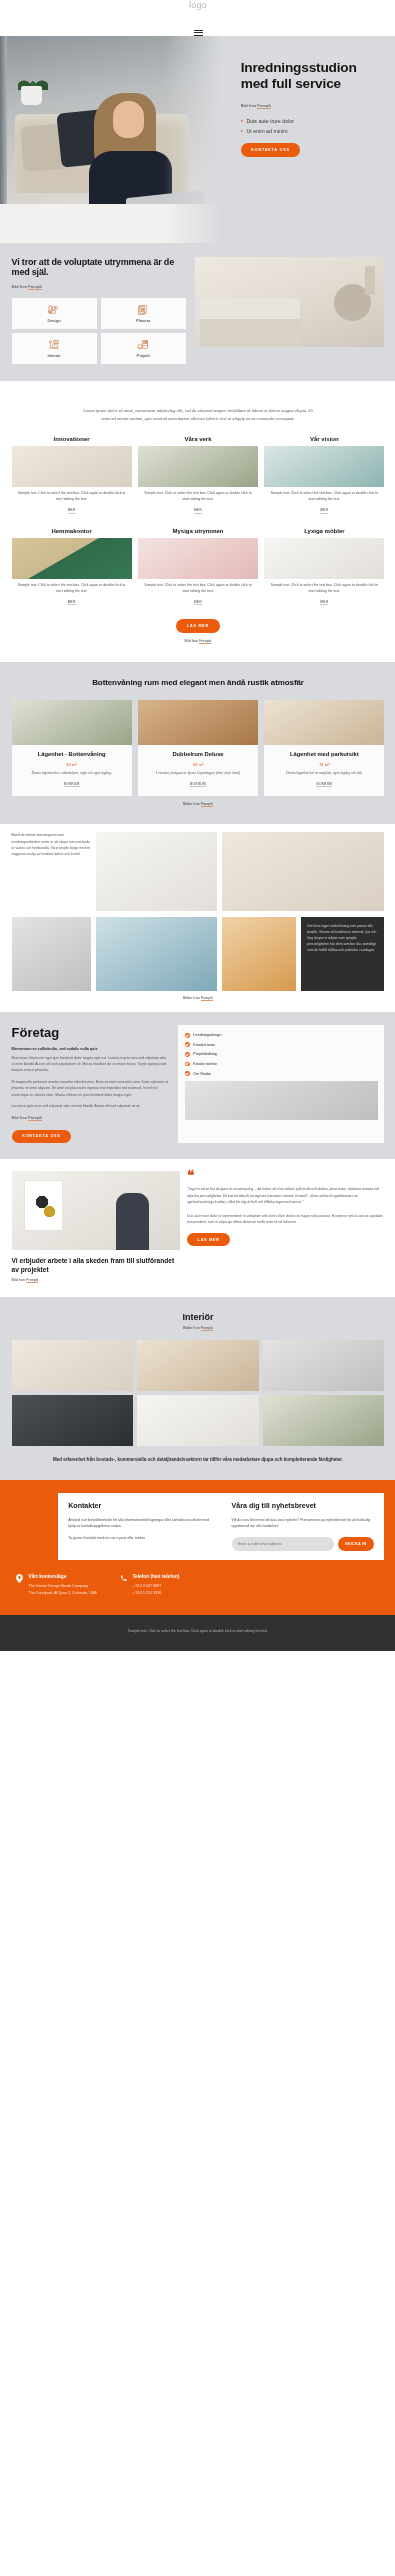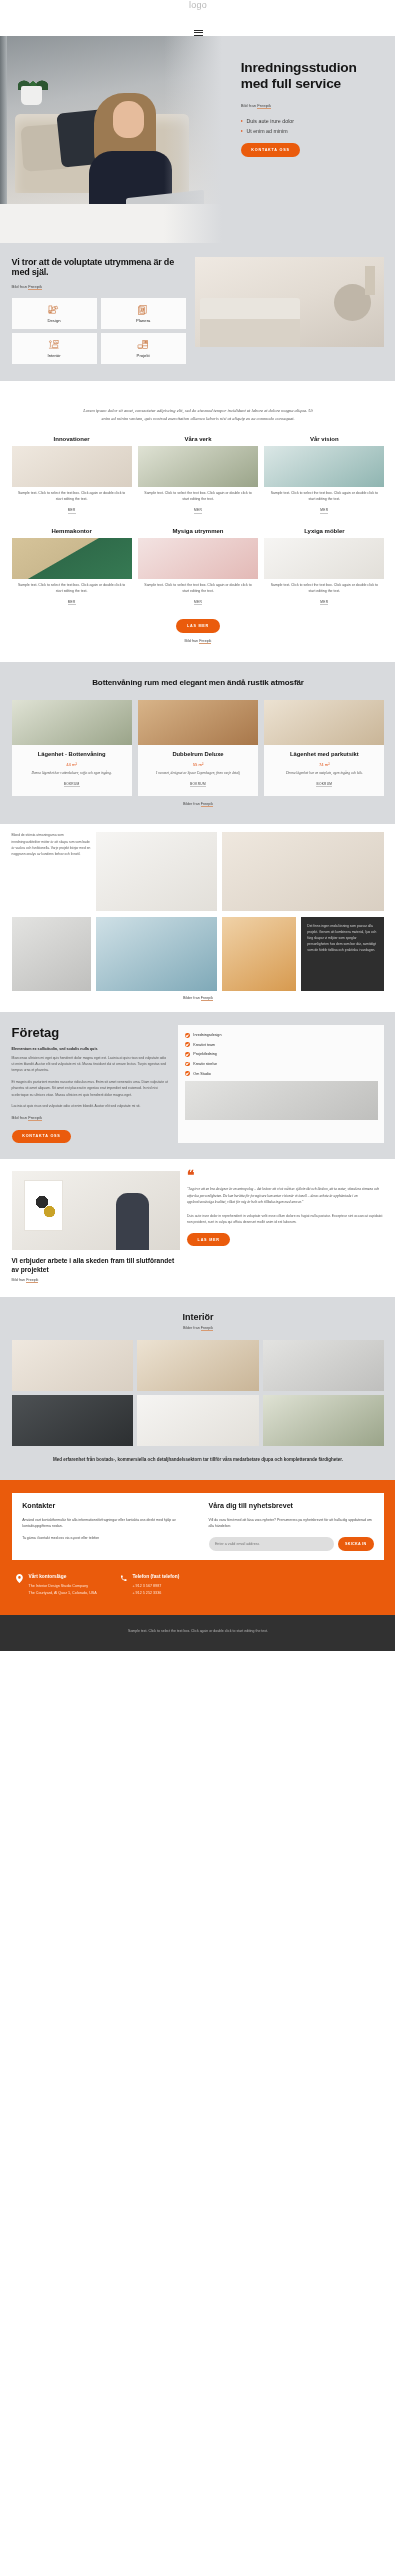--- a/index.html
+++ b/index.html
@@ -267,21 +267,21 @@
   .pf-credit a { color:#4a4a4a; border-bottom:0.5px solid #d79a72; text-decoration:none; }
   .pf-grid { display:grid; grid-template-columns: repeat(3, 1fr); gap: 4.2px; margin-top: 9.5px; }
   .pf-cell { overflow:hidden; }
   .pf-outro {
     margin-top: 10.6px; font-size: 4.5px; line-height:1.75; color:#2e2e2e;
     font-weight:600; max-width: 296px; margin-left:auto; margin-right:auto;
   }
 
   
   .contact { background:#ea5b0c; padding: 12.7px 11.6px 18px; }
-  .contact-cards { display:flex; gap: 0; }
+  .contact-cards { display:flex; gap: 0; margin-left: 46px; }
   .contact-card { background:#fff; padding: 9.5px 10.6px; flex:1; }
   .contact-card.left { }
   .contact-h { font-size: 7.1px; font-weight:700; color:#161616; margin-bottom: 6.3px; }
   .contact-p { font-size: 3.5px; line-height:1.9; color:#4d4d4d; }
   .contact-p.sp { margin-top: 5.3px; }
   .newsletter-row { display:flex; gap: 3.2px; margin-top: 7.4px; align-items:center; }
   .nl-input {
     flex:1; background:#dedede; border:none; border-radius:8.4px;
     padding: 4.8px 6.3px; font-size: 3.7px; color:#6a6a6a;
     font-family:"Liberation Sans", sans-serif;

